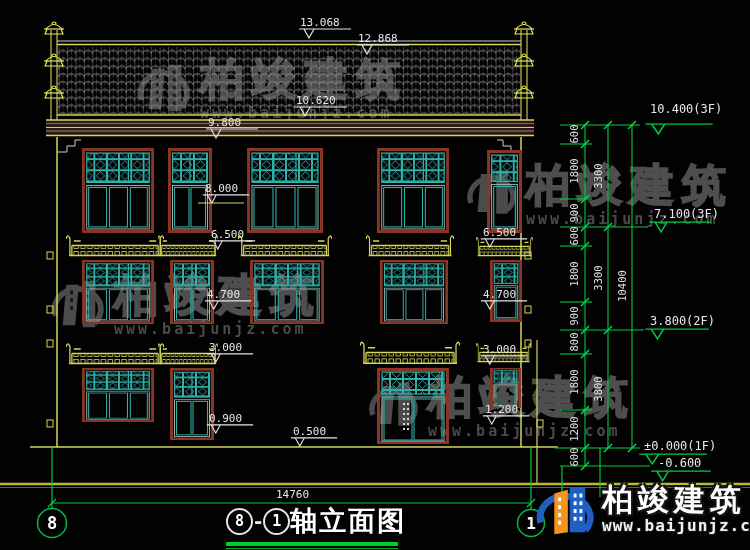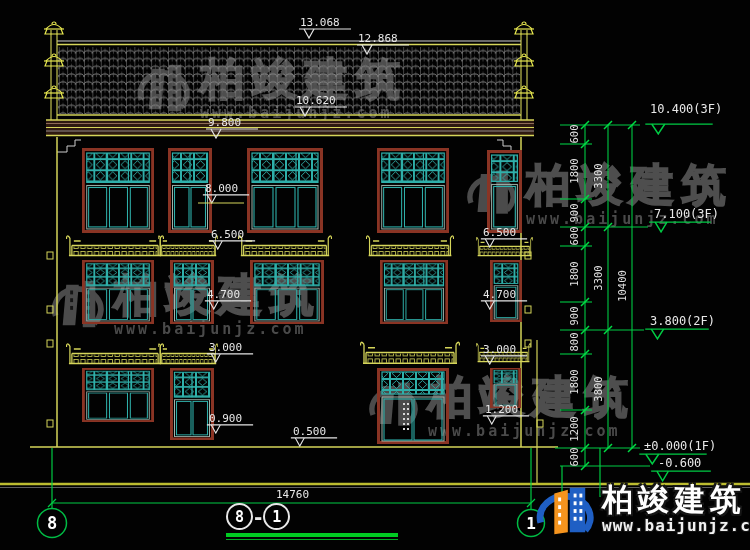--- a/index.html
+++ b/index.html
@@ -381,20 +381,21 @@
       <circle cx="531" cy="523" r="13.5" fill="none" stroke="#00bb44" stroke-width="1.5"></circle>
       <text x="531" y="529" text-anchor="middle" fill="#ffffff" font-size="16" font-weight="bold" font-family="DejaVu Sans Mono, monospace">1</text>
     </g>
   </svg>
 
   <div id="title">
     <div class="row">
       <span class="circ">8</span>
       <span class="dash">-</span>
       <span class="circ">1</span>
+      <span class="ttl">轴立面图</span>
     </div>
     <div class="uline1"></div>
     <div class="uline2"></div>
   </div>
 
   <div id="brandbox">
     <svg width="66" height="58" viewBox="0 0 66 60">
       <path d="M10,42 A26,22 0 1 1 56,50" stroke="#1f5fc4" stroke-width="7" fill="none"></path>
       <path d="M24,12 L38,8 L38,52 L24,54 Z" fill="#f5941e"></path>
       <rect x="40" y="6" width="16" height="46" fill="#1f5fc4"></rect>

